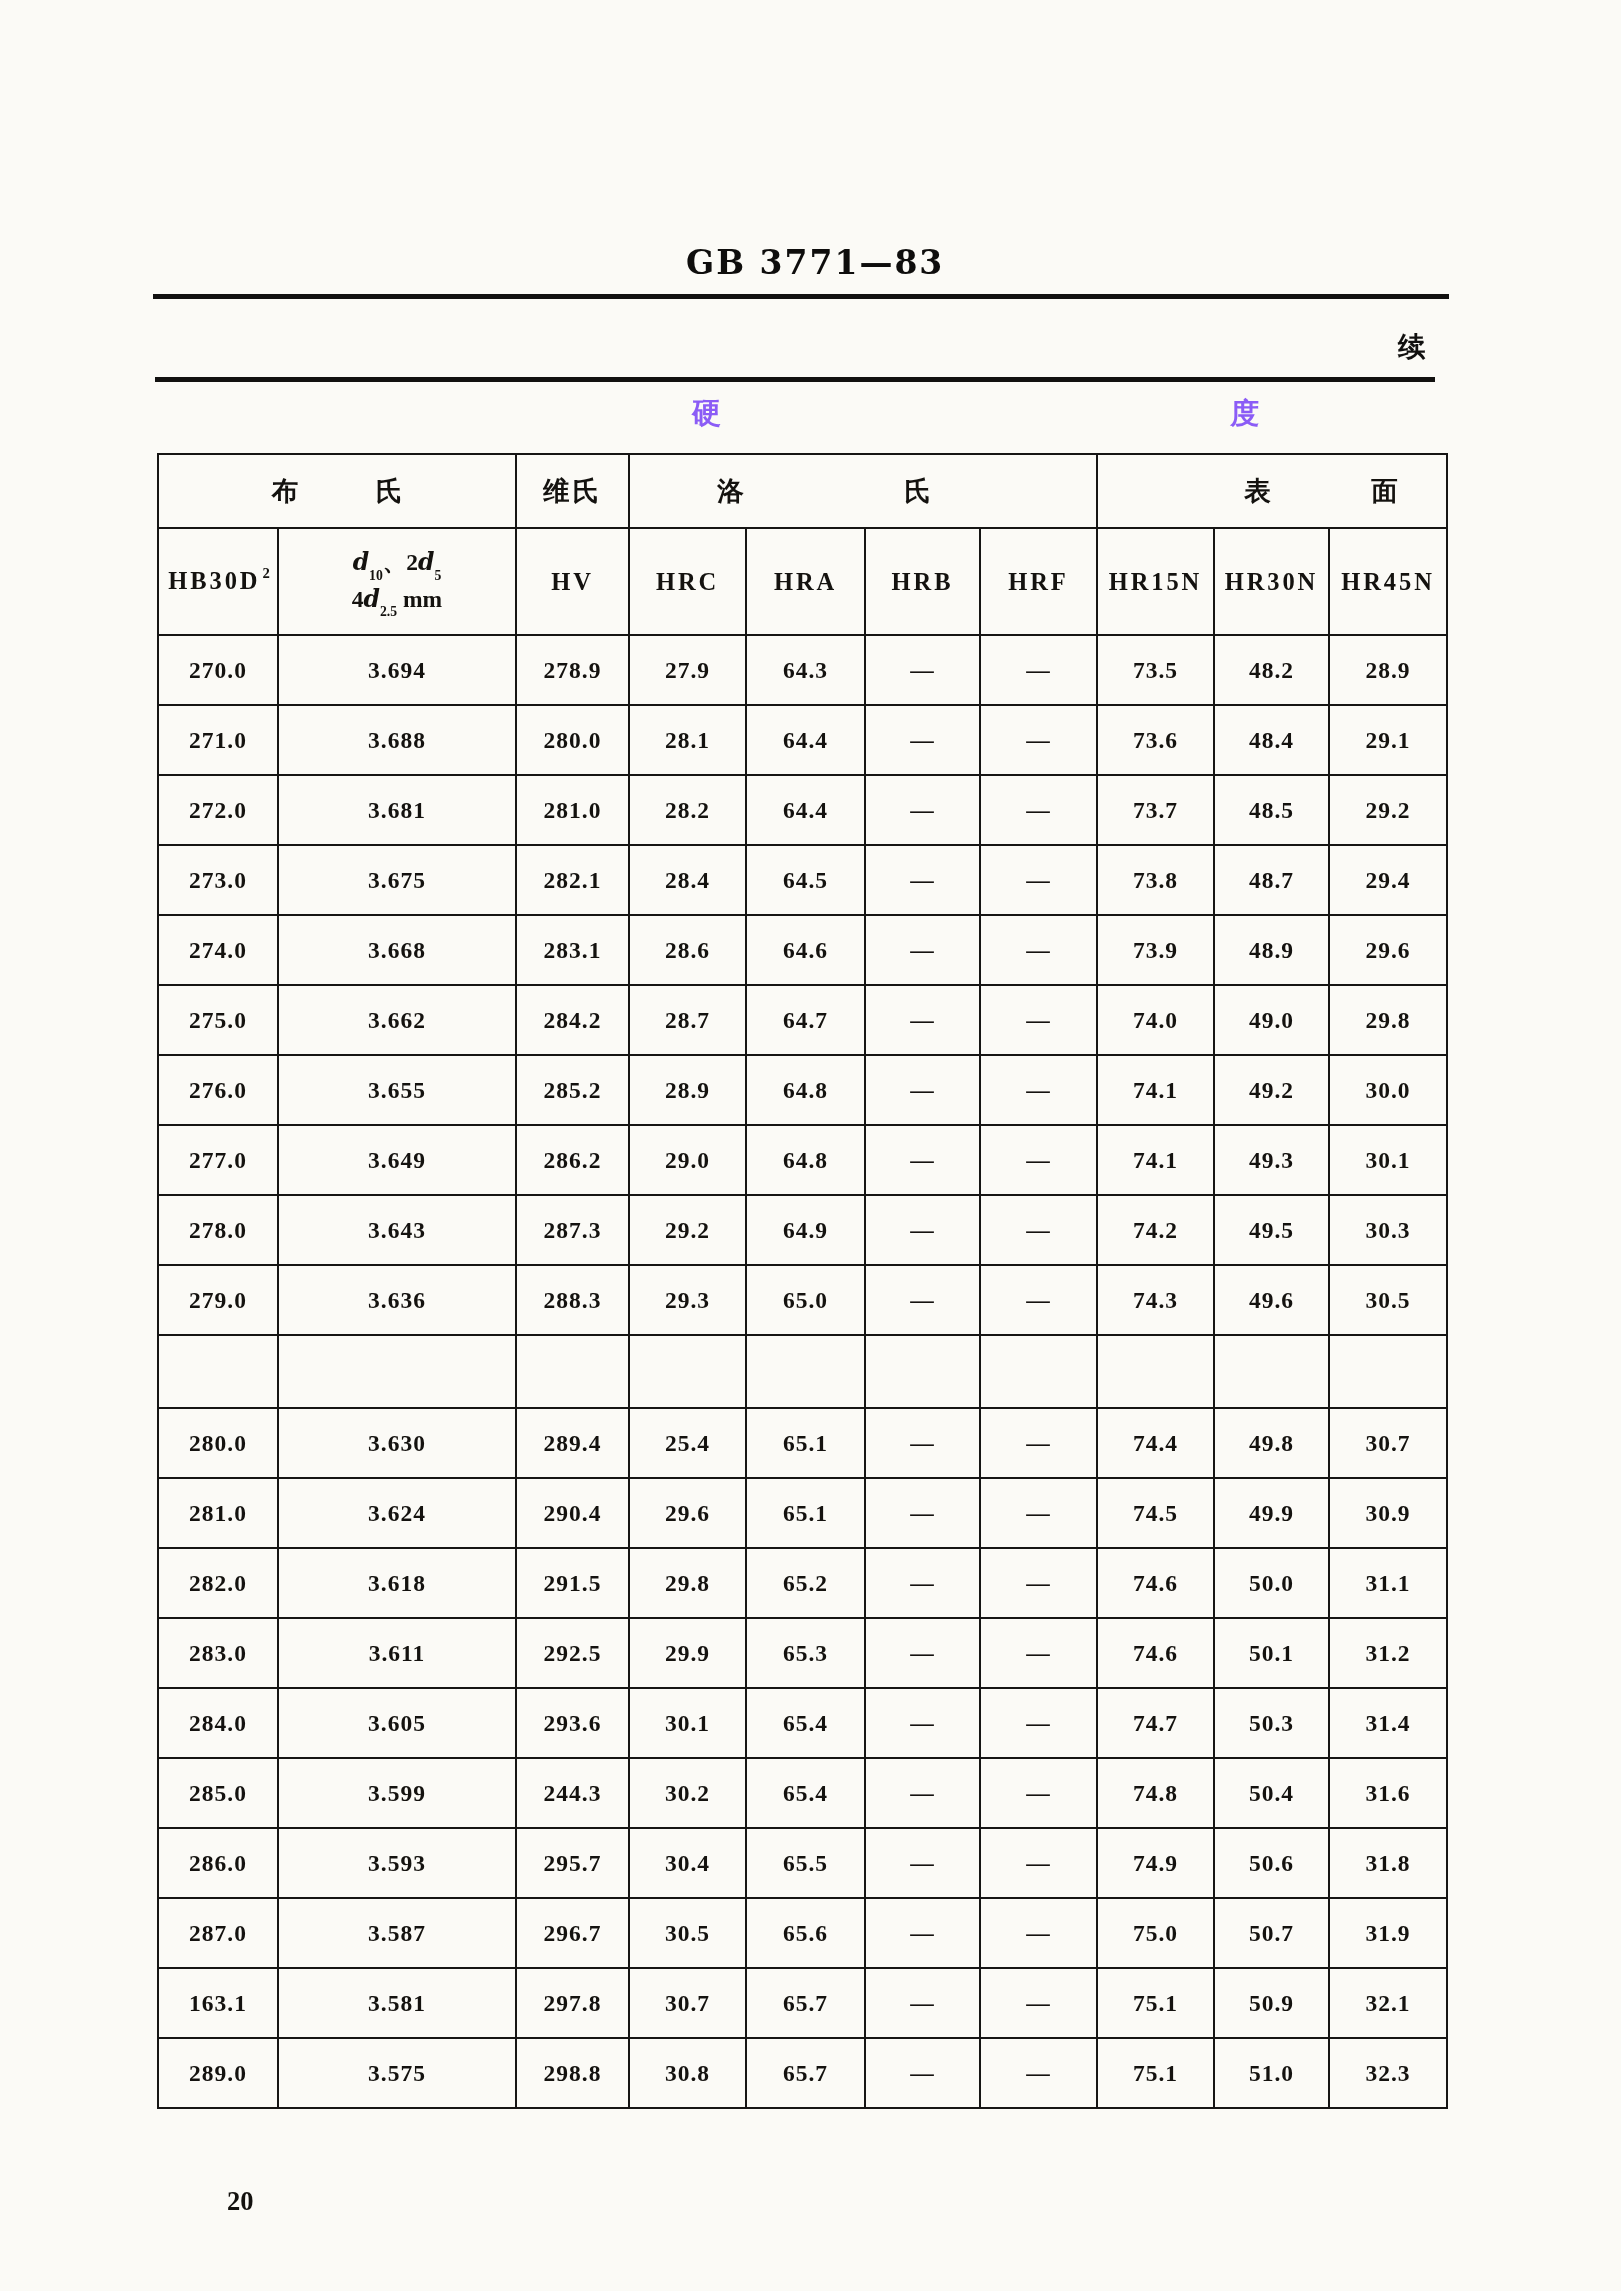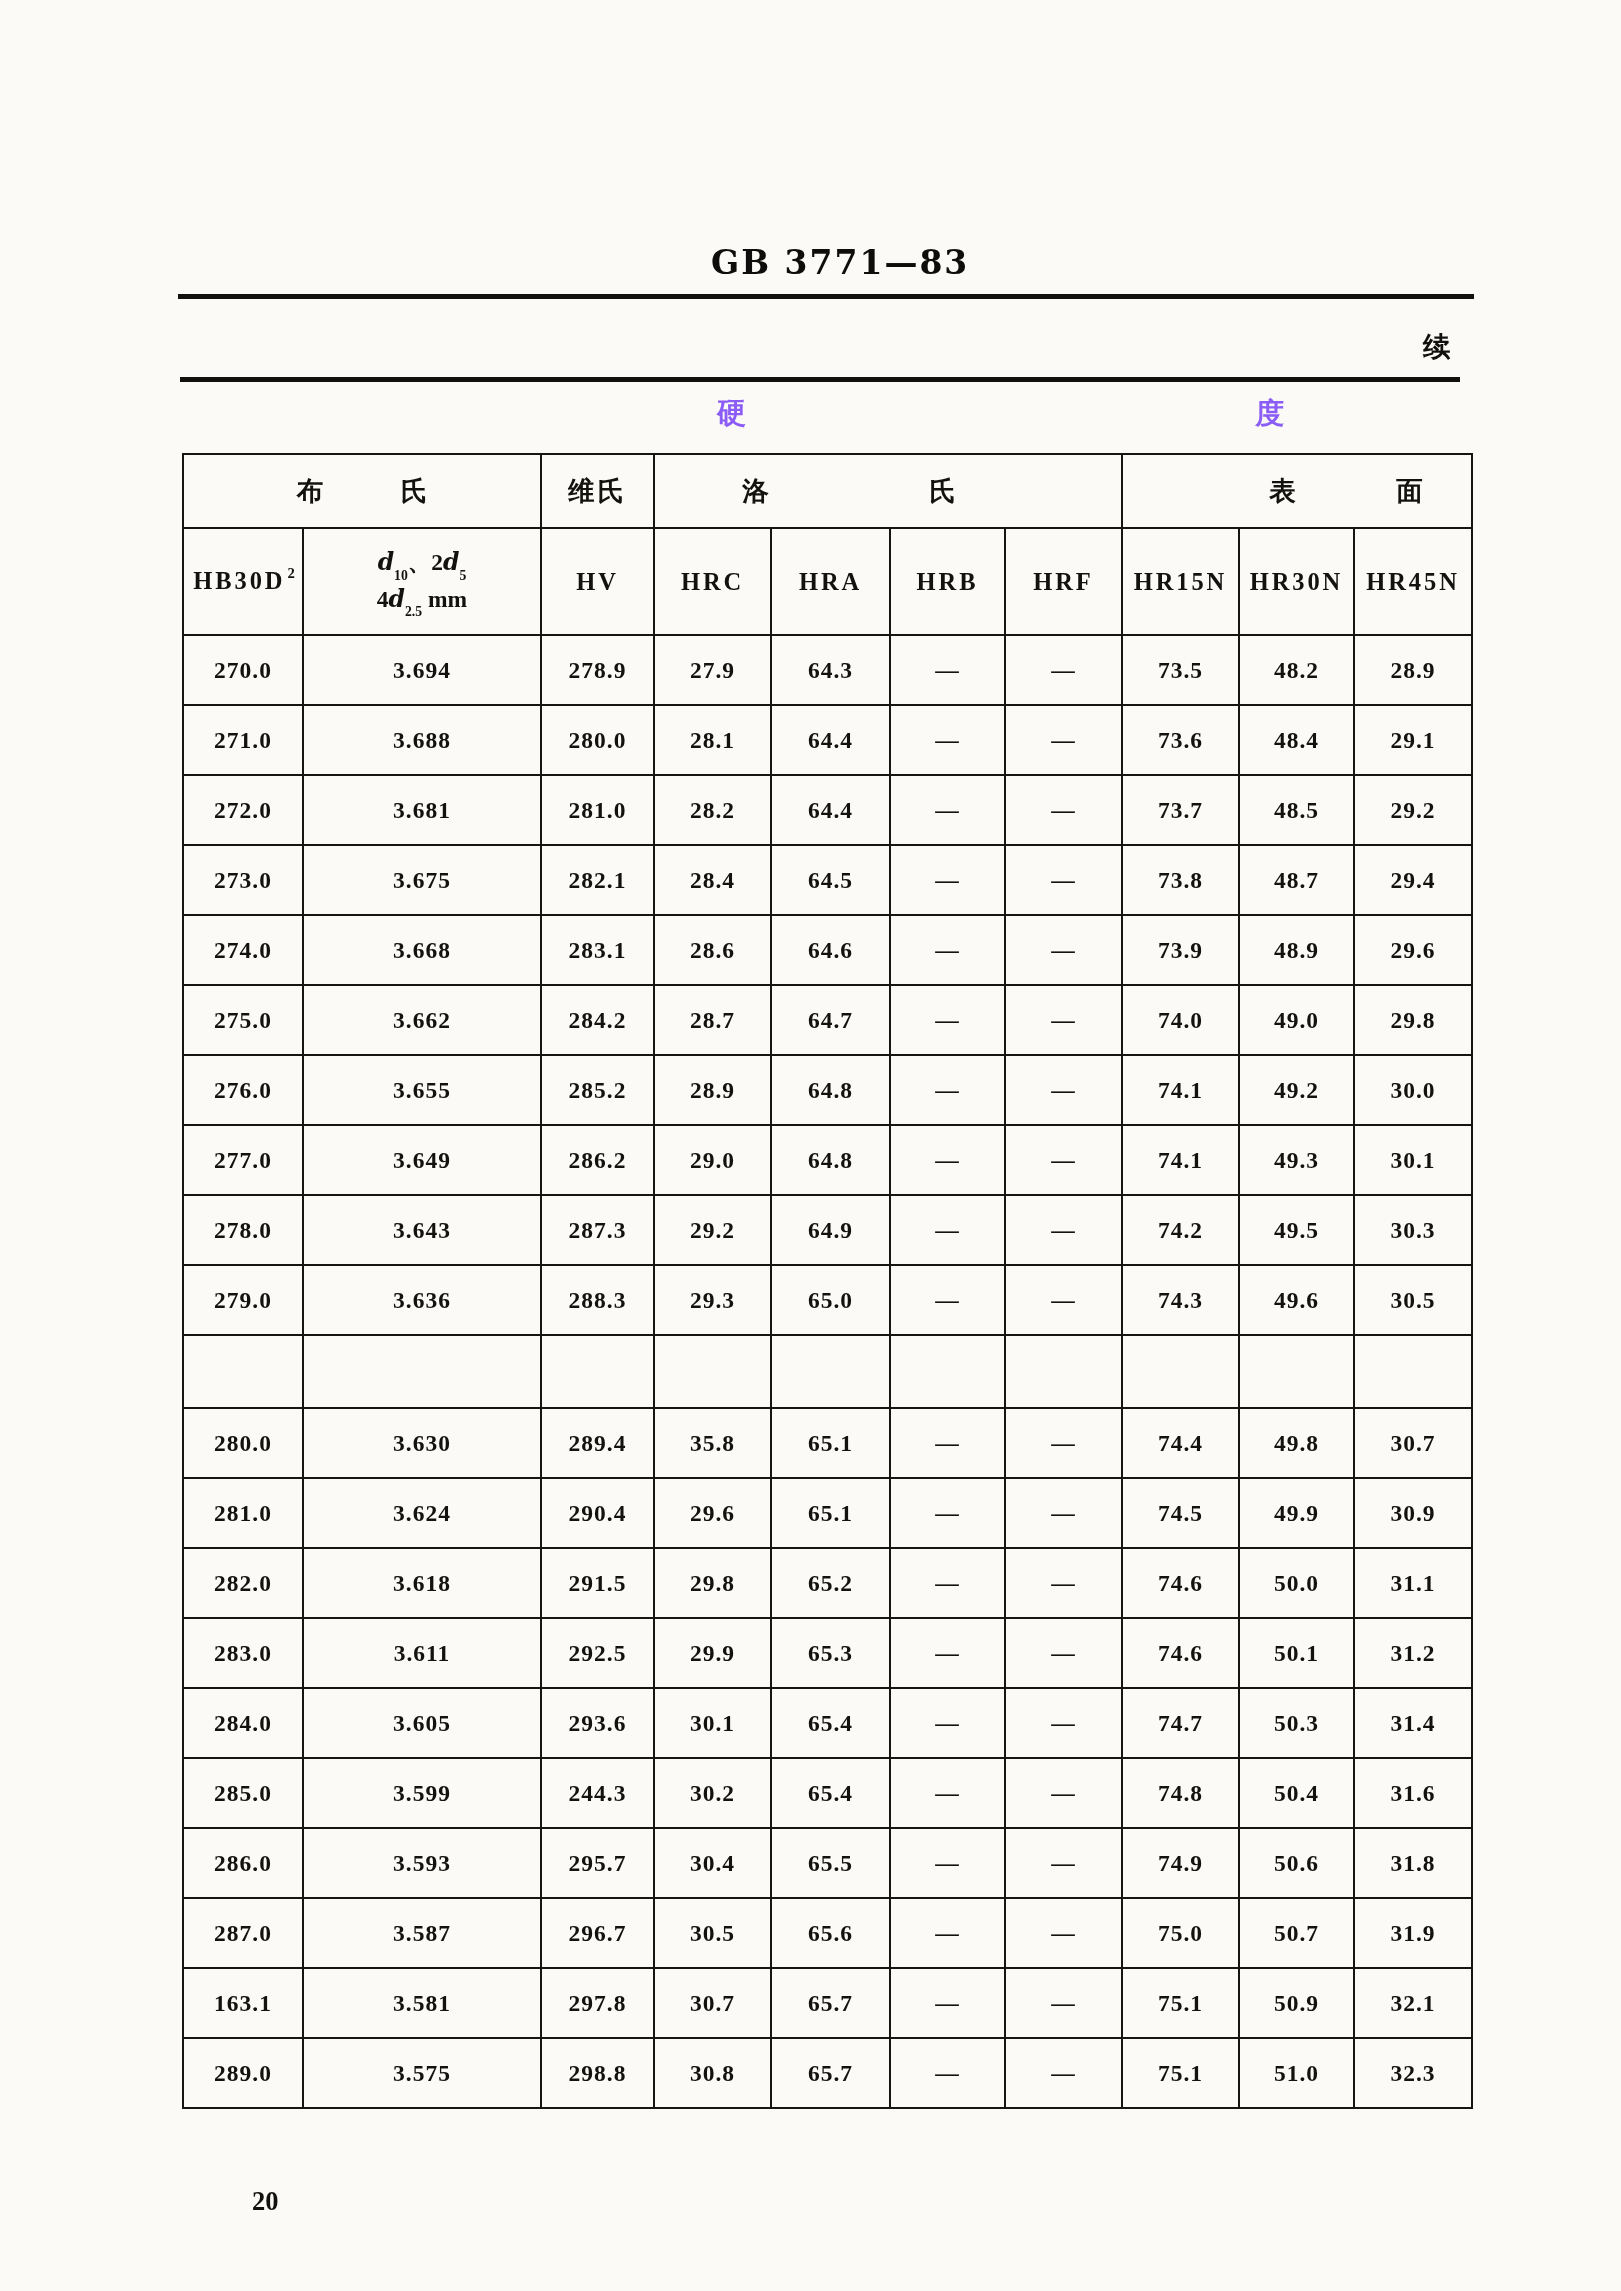--- a/index.html
+++ b/index.html
@@ -4,21 +4,21 @@
 <style>
   html, body { margin: 0; padding: 0; }
   body {
     width: 1621px; height: 2292px;
     background: #fbfaf6;
     font-family: "Liberation Serif", serif;
     color: #151413;
     position: relative;
     -webkit-font-smoothing: antialiased;
   }
-  .page { position: absolute; inset: 0; margin-left: 25px; }
+  .page { position: absolute; inset: 0; }
 
   .doc-title {
     position: absolute; left: 686px; top: 243px;
     font-family: "DejaVu Serif", serif;
     font-size: 33px; font-weight: bold; letter-spacing: 2px;
     color: #0e0d0c;
     white-space: nowrap;
   }
   .rule { position: absolute; background: #121110; }
   .rule-1 { left: 153px; top: 294px; width: 1296px; height: 4.9px; }
@@ -257,21 +257,21 @@
           <td></td>
           <td></td>
           <td></td>
           <td></td>
           <td></td>
         </tr>
         <tr class="data-row">
           <td>280.0</td>
           <td>3.630</td>
           <td>289.4</td>
-          <td>35.8</td>
+          <td>25.4</td>
           <td>65.1</td>
           <td>—</td>
           <td>—</td>
           <td>74.4</td>
           <td>49.8</td>
           <td>30.7</td>
         </tr>
         <tr class="data-row">
           <td>281.0</td>
           <td>3.624</td>

